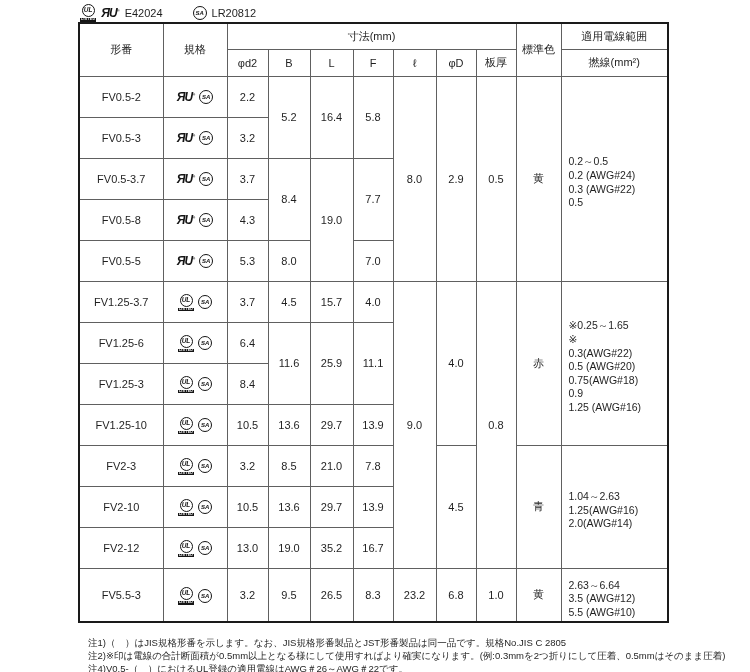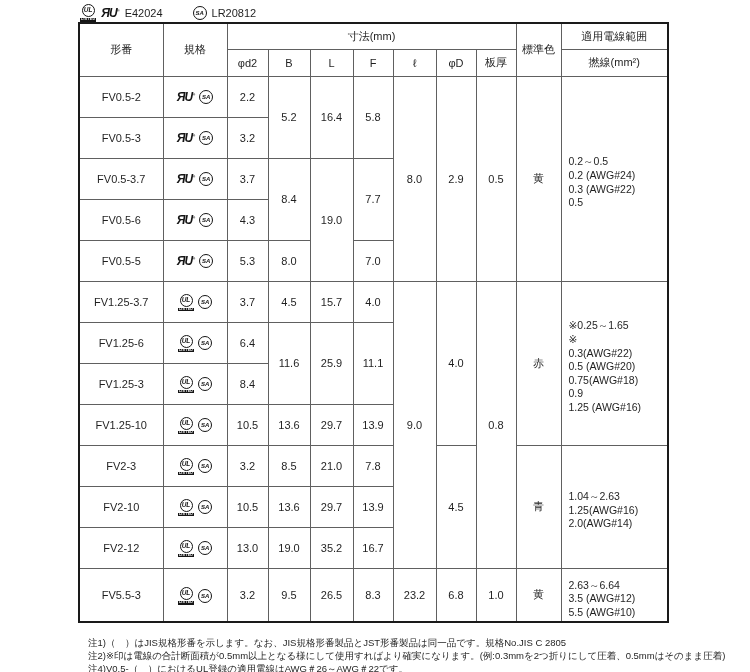--- a/index.html
+++ b/index.html
@@ -156,21 +156,21 @@
           <td><span class="cert-pair">
               <span class="ur-mark">ЯU<span class="reg">®</span></span>
               <span class="csa-mark">SA</span>
             </span></td>
           <td>3.7</td>
           <td rowspan="2">8.4</td>
           <td rowspan="3">19.0</td>
           <td rowspan="2">7.7</td>
         </tr>
         <tr>
-          <td class="model">FV0.5-6</td>
+          <td class="model">FV0.5-8</td>
           <td><span class="cert-pair">
               <span class="ur-mark">ЯU<span class="reg">®</span></span>
               <span class="csa-mark">SA</span>
             </span></td>
           <td>4.3</td>
         </tr>
         <tr>
           <td class="model">FV0.5-5</td>
           <td><span class="cert-pair">
               <span class="ur-mark">ЯU<span class="reg">®</span></span>

